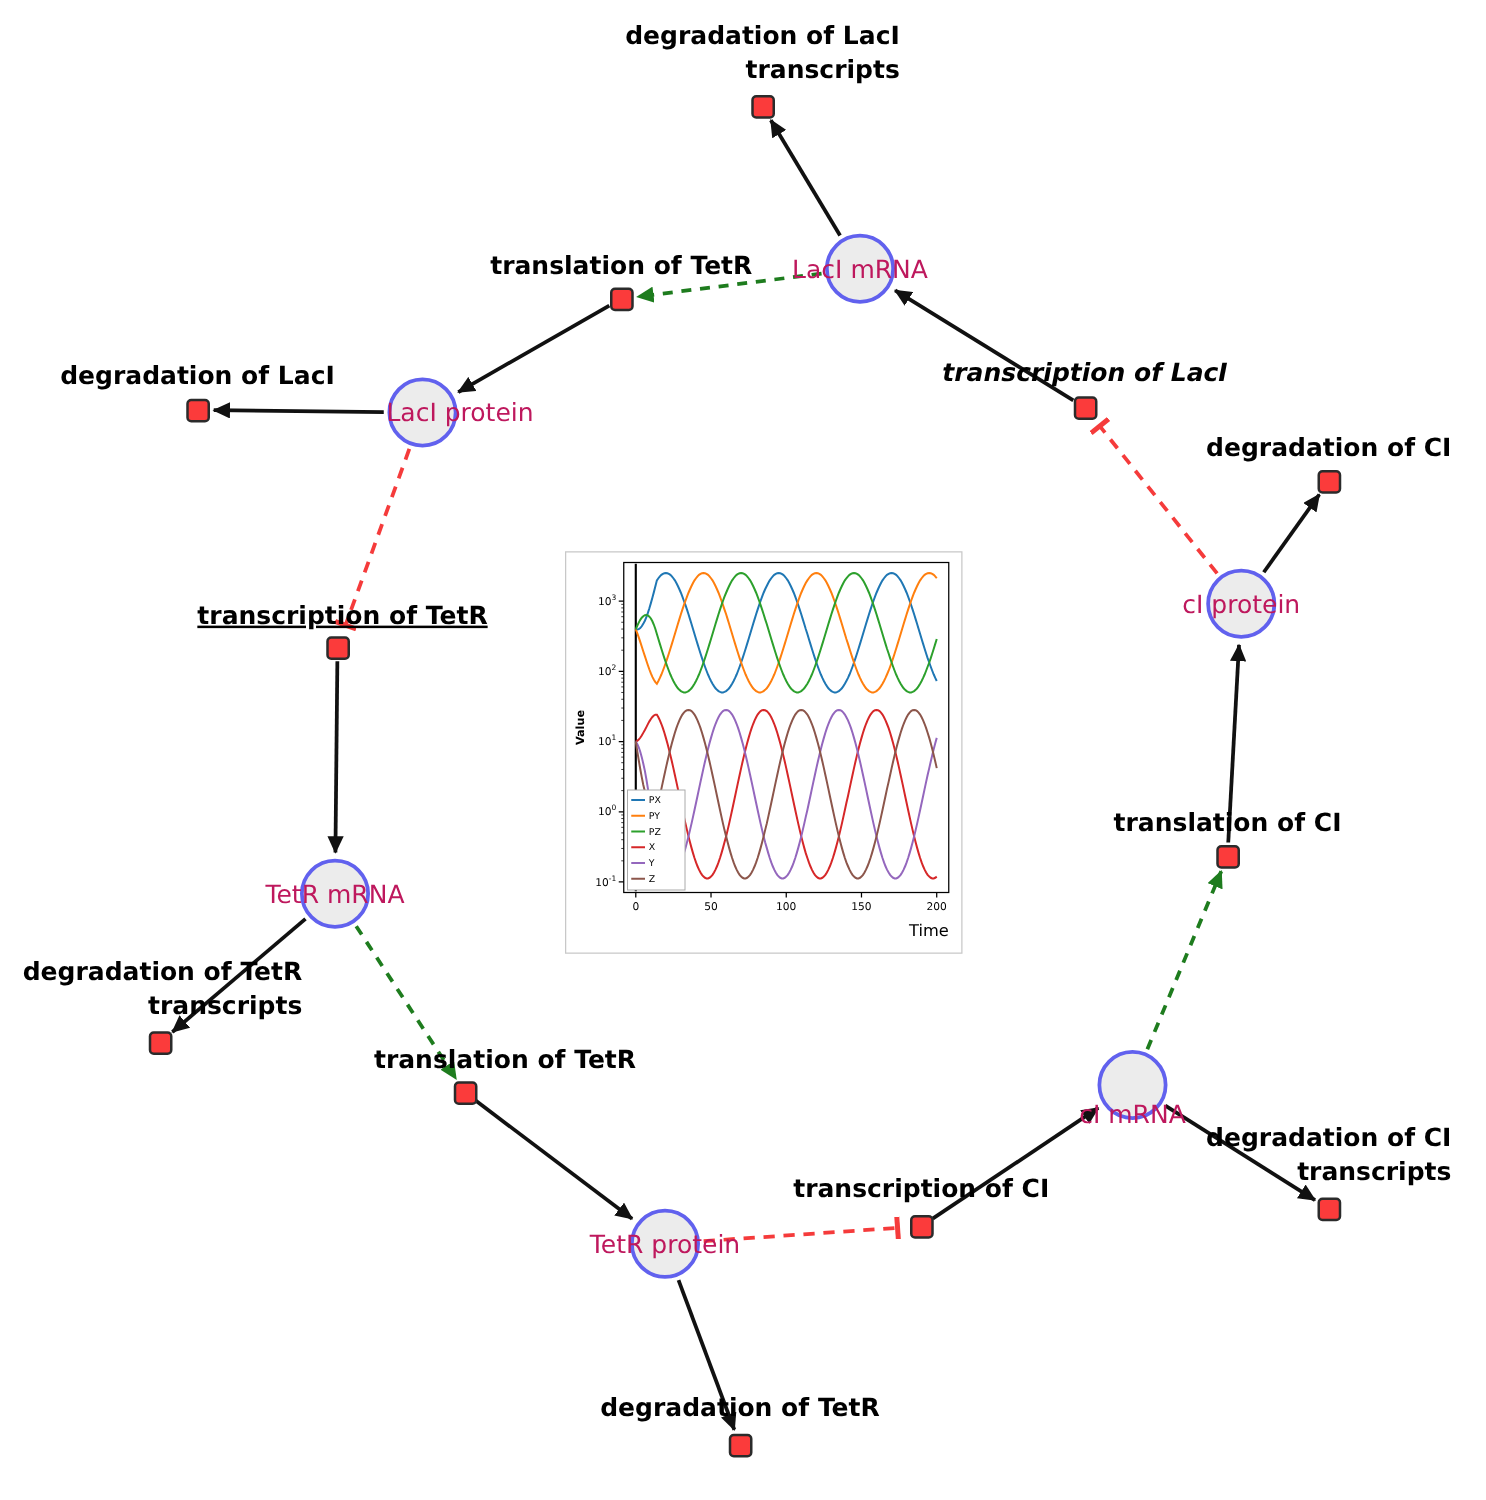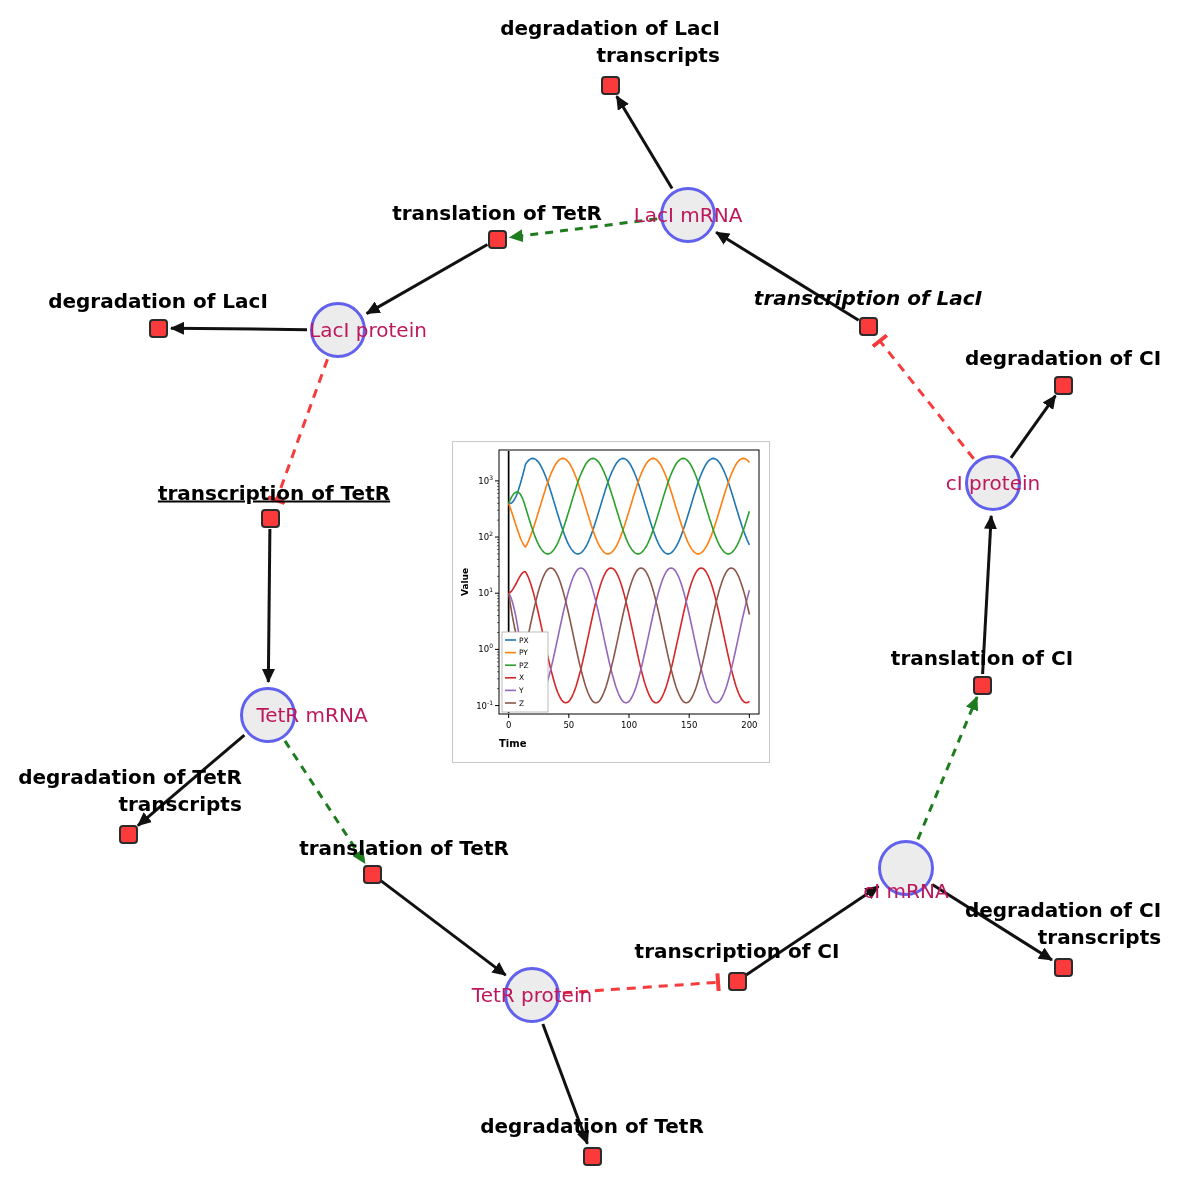--- a/index.html
+++ b/index.html
@@ -25,22 +25,22 @@
   .reaction-label {
     position:absolute; transform:translate(-50%,-50%); font-size:20px; font-weight:bold;
     color:#000; white-space:nowrap; text-align:right; line-height:1.35; z-index:4;
   }
   #chart-inset {
     position:absolute; left:452px; top:441px; width:318px; height:322px;
     background:#ffffff; border:1px solid #c8c8c8; z-index:5;
   }
   #chart-svg { position:absolute; left:0; top:0; }
   .chart-xlabel {
-    position:absolute; left:46px; width:260px; top:296px; text-align:left;
-    font-size:10px; font-weight:bold; color:#000;
+    position:absolute; left:46px; width:260px; top:296px; text-align:right;
+    font-size:13px; font-weight:normal; color:#000;
   }
   .chart-ylabel {
     position:absolute; left:-17px; top:134px; width:60px; height:12px; text-align:center;
     font-size:9px; font-weight:bold; color:#000; transform:rotate(-90deg); transform-origin:center;
   }
 </style>
 </head>
 <body>
 
 <div id="canvas">
@@ -80,21 +80,21 @@
   </svg>
 
   <div id="node-layer">
       <div class="species-node" style="left: 660px; top: 187px; background: rgb(236, 236, 236); border-color: rgb(97, 97, 238);"></div>
       <div class="species-label" style="left: 688px; top: 215px;">LacI mRNA</div>
       <div class="species-node" style="left: 310px; top: 302px; background: rgb(236, 236, 236); border-color: rgb(97, 97, 238);"></div>
       <div class="species-label" style="left: 348px; top: 330px; margin-left: 20px;">LacI protein</div>
       <div class="species-node" style="left: 965px; top: 455px; background: rgb(236, 236, 236); border-color: rgb(97, 97, 238);"></div>
       <div class="species-label" style="left: 993px; top: 483px;">cI protein</div>
       <div class="species-node" style="left: 240px; top: 687px; background: rgb(236, 236, 236); border-color: rgb(97, 97, 238);"></div>
-      <div class="species-label" style="left: 268px; top: 715px; margin-left: 44px;">TetR mRNA</div>
+      <div class="species-label" style="left: 268px; top: 715px;">TetR mRNA</div>
       <div class="species-node" style="left: 504px; top: 967px; background: rgb(236, 236, 236); border-color: rgb(97, 97, 238);"></div>
       <div class="species-label" style="left: 532px; top: 995px;">TetR protein</div>
       <div class="species-node" style="left: 878px; top: 840px; background: rgb(236, 236, 236); border-color: rgb(97, 97, 238);"></div>
       <div class="species-label" style="left: 906px; top: 891px;">cI mRNA</div>
       <div class="reaction-node" style="left: 600.5px; top: 75.5px; background: rgb(251, 59, 59); border-color: rgb(43, 43, 43);"></div>
       <div class="reaction-label" style="left: 610px; top: 42px;">
         <div>degradation of LacI</div>
         <div>transcripts</div>
       </div>
       <div class="reaction-node" style="left: 487.5px; top: 229.5px; background: rgb(251, 59, 59); border-color: rgb(43, 43, 43);"></div>

